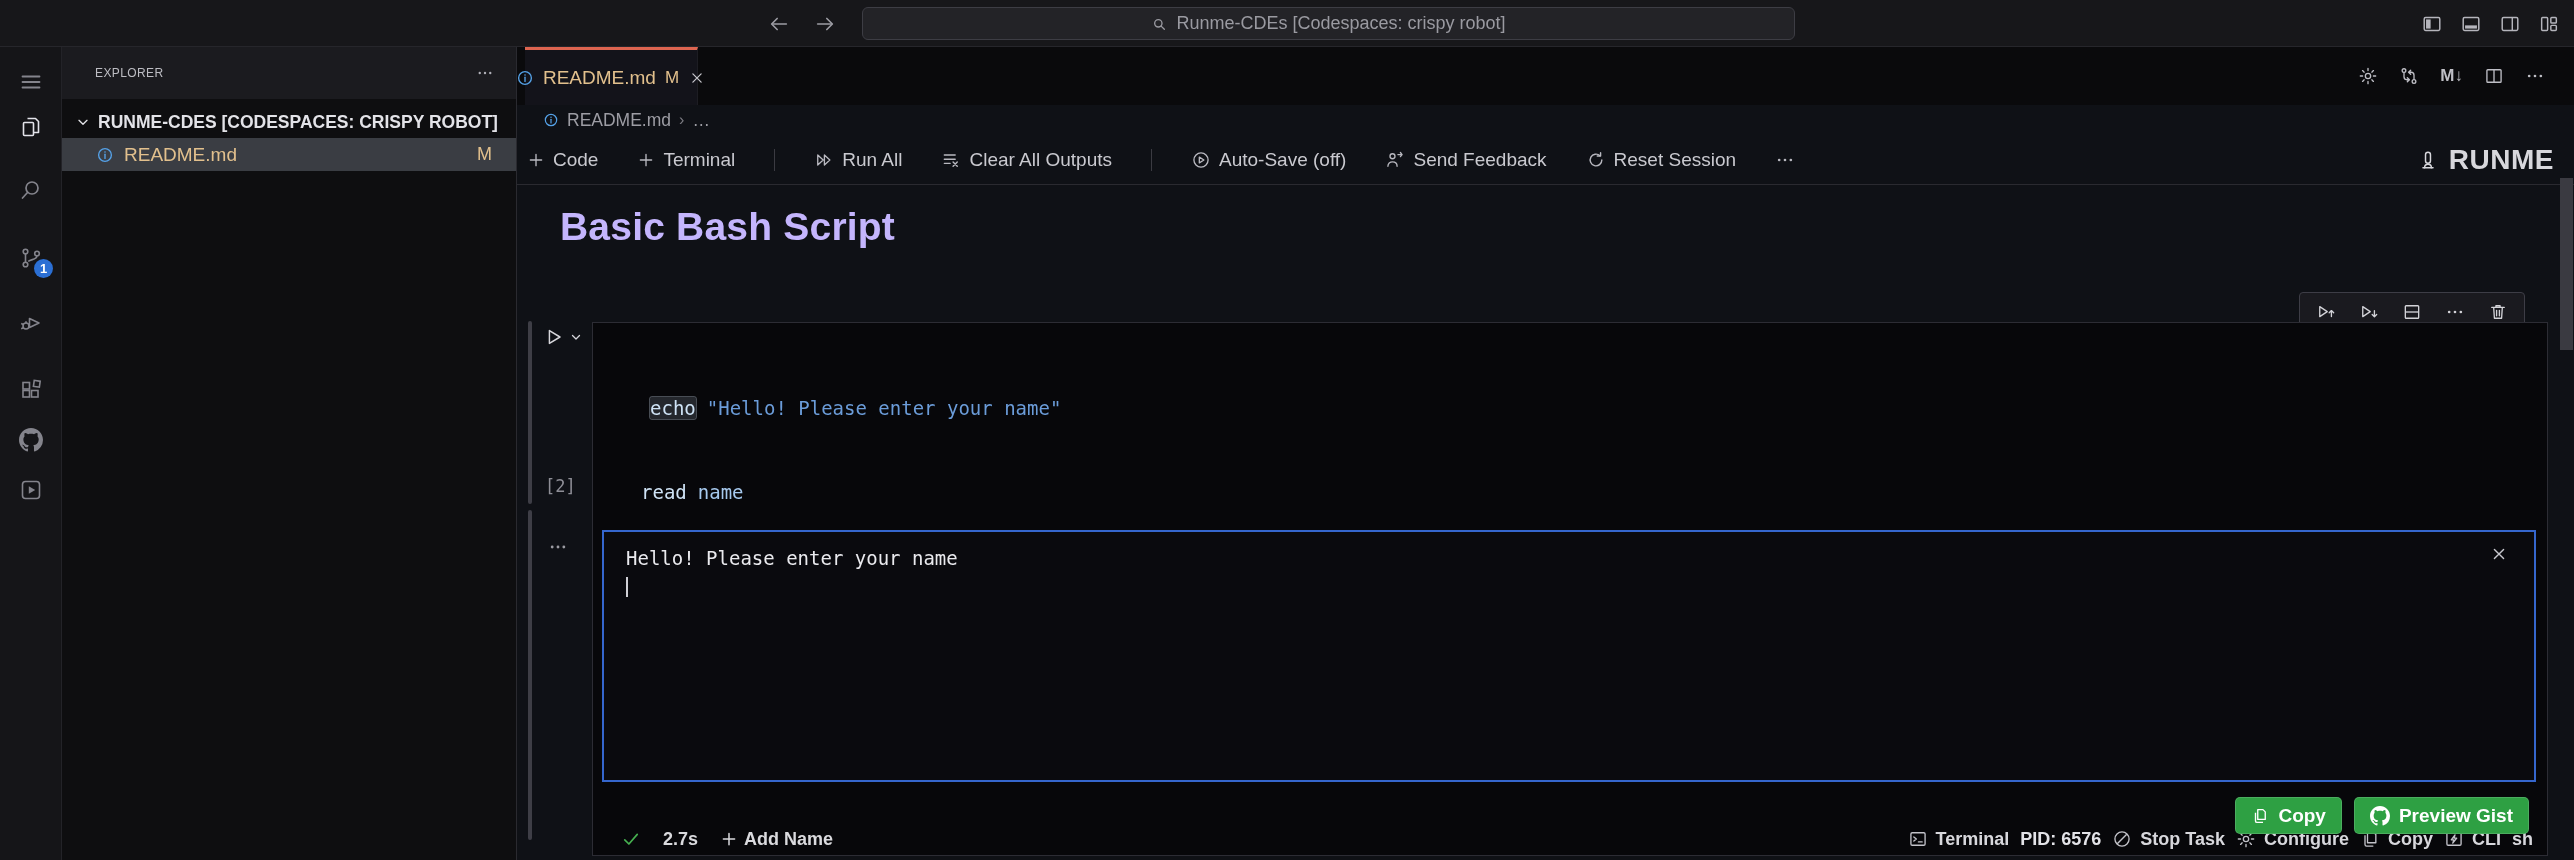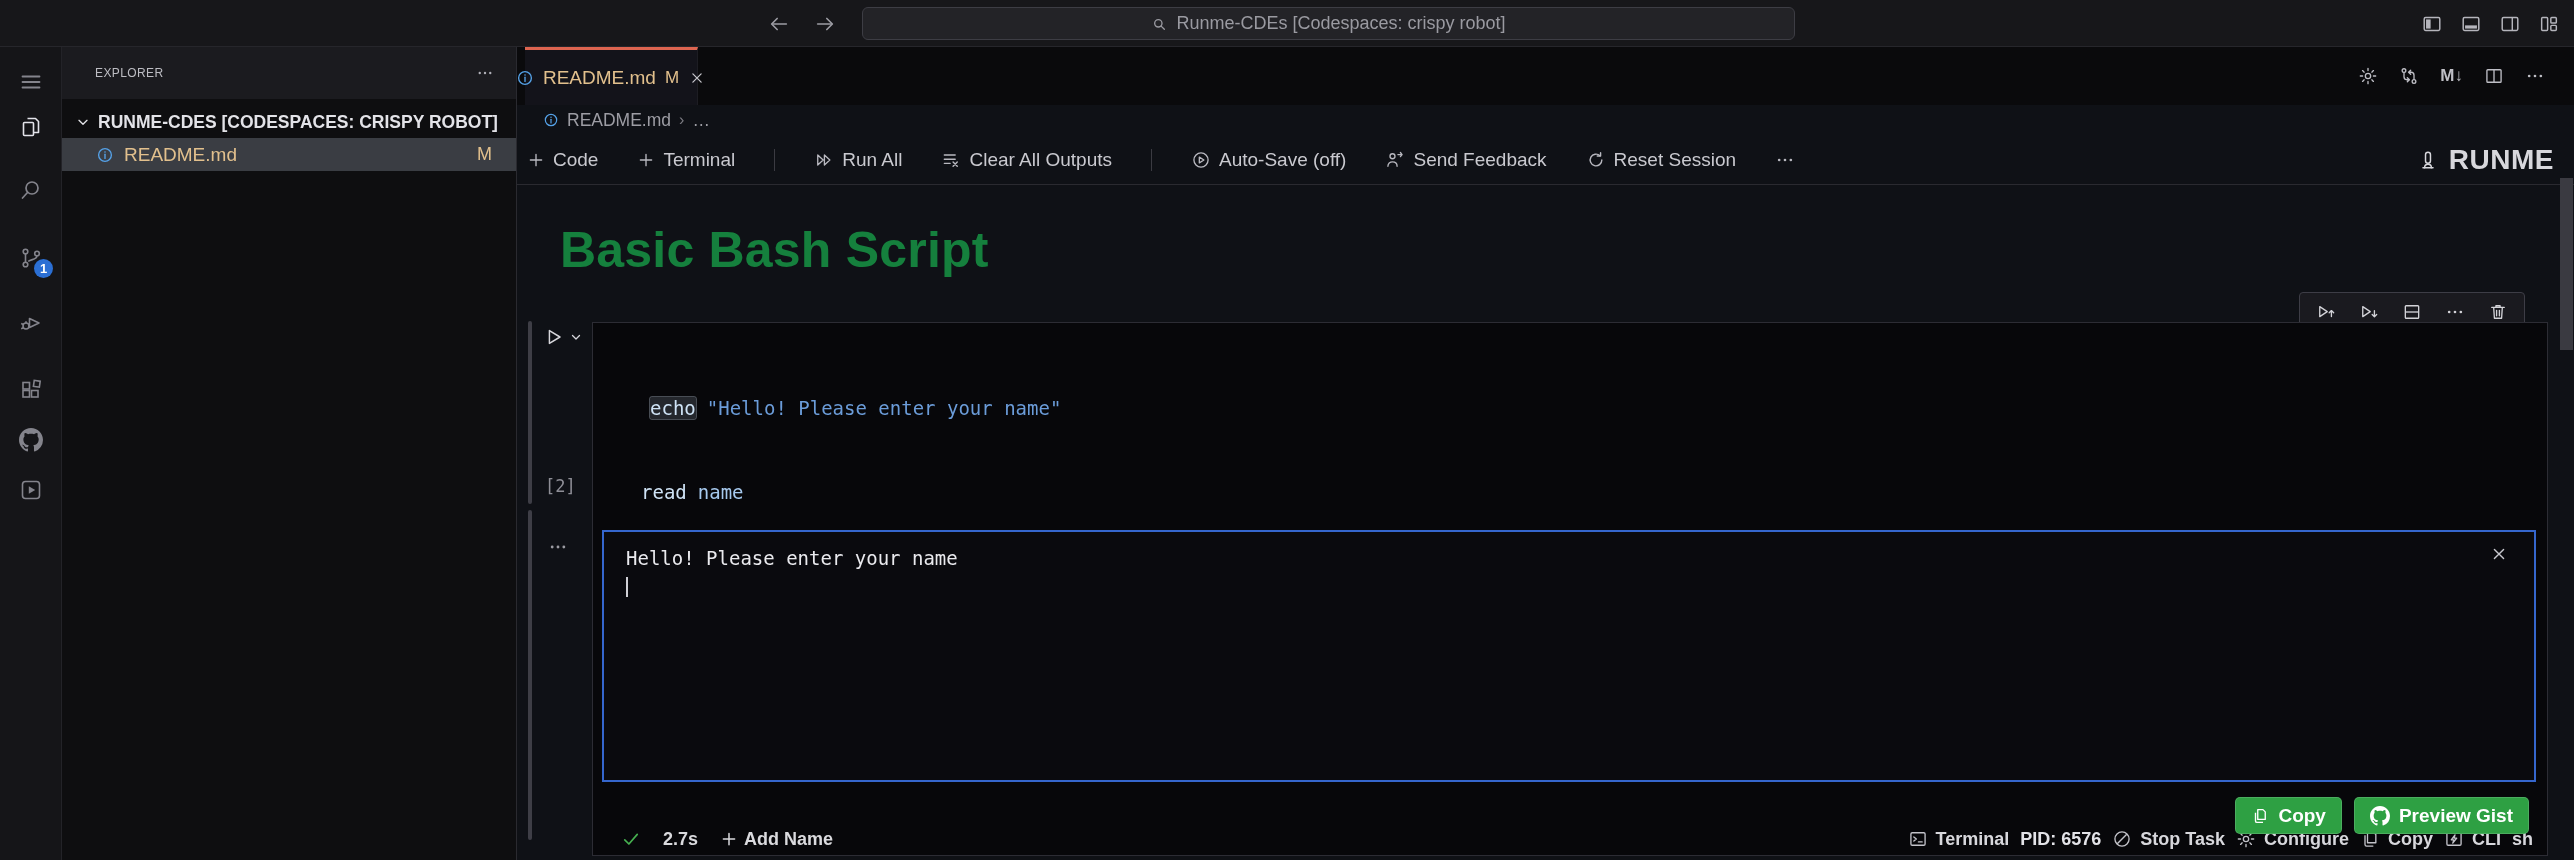--- a/index.html
+++ b/index.html
@@ -46,21 +46,21 @@
   .breadcrumbs{height:30px;display:flex;align-items:center;gap:8px;padding-left:26px;font-size:17.5px;color:#9d9da4;flex:none;}
   .bc-sep{color:#7b7b82;font-size:16px;}
 
   .nb-toolbar{height:50px;display:flex;align-items:center;gap:39px;padding-left:10px;font-size:19px;color:#c9c9cf;border-bottom:1px solid #2a2a30;flex:none;justify-content:space-between;}
   .tb-item{display:flex;align-items:center;gap:8px;color:#c9c9cf;}
   .tb-item .ticon{color:#b9b9c0;}
   .tb-divider{width:1px;height:22px;background:#3b3b42;}
   .tb-brand{margin-left:auto;display:flex;align-items:center;gap:10px;padding-right:20px;font-size:28px;font-weight:700;letter-spacing:.5px;color:#d7d7dc;}
 
   .nb-body{flex:1;position:relative;}
-  .nb-heading{position:absolute;left:43px;top:36px;font-size:50px;font-weight:700;color:#15803d;letter-spacing:.2px;}
+  .nb-heading{position:absolute;left:43px;top:20px;font-size:39px;font-weight:700;color:#c4b5fd;letter-spacing:.2px;}
 
   .cell-toolbar{position:absolute;top:107px;right:49px;height:40px;background:#1a1a1f;border:1px solid #3d3d46;border-radius:4px;display:flex;align-items:center;gap:23px;padding:0 16px;color:#d3d3d8;}
 
   .focus-bar{position:absolute;left:11px;width:4px;border-radius:2px;background:#3e3e46;}
   .fb1{top:136px;height:183px;}
   .fb2{top:325px;height:330px;}
 
   .cell-play{position:absolute;left:26px;top:141px;display:flex;align-items:center;gap:4px;color:#d6d6db;}
   .exec-count{position:absolute;left:28px;top:291px;font-family:"DejaVu Sans Mono",monospace;font-size:17px;color:#8e8e96;}
 

